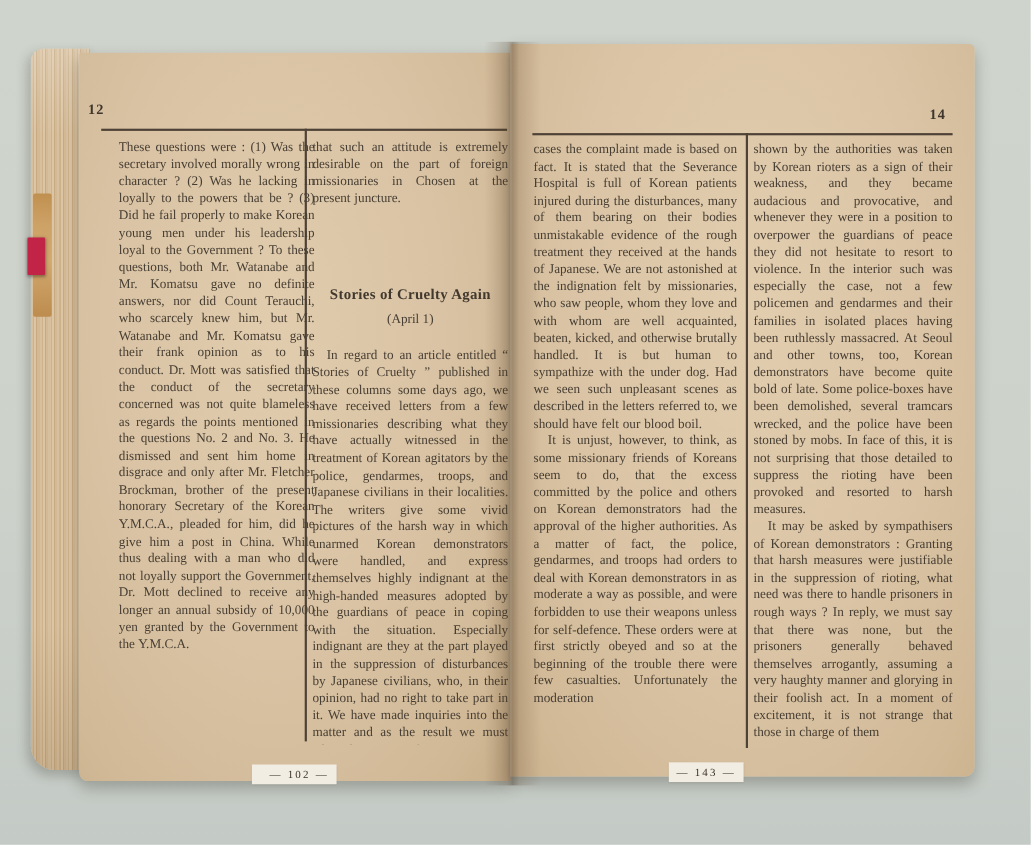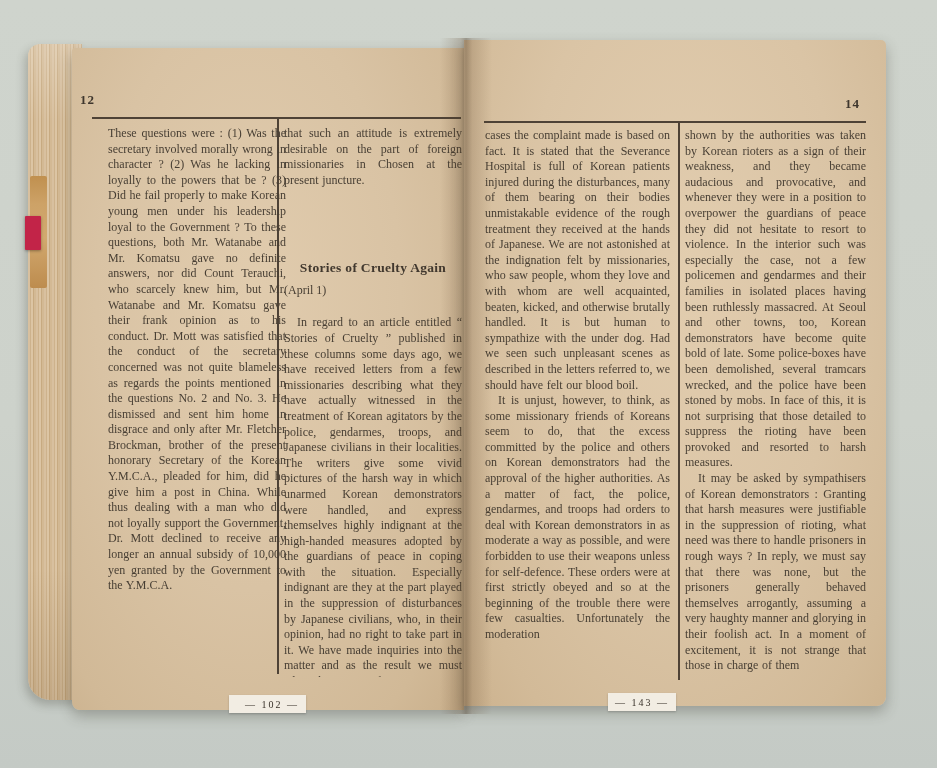--- a/index.html
+++ b/index.html
@@ -71,21 +71,21 @@
   .body-text {
     margin:0; font-size:12px; line-height:15.6px; text-align:justify;
     color:#473e33; word-spacing:.5px; hyphens:auto; -webkit-hyphens:auto;
   }
   .indent { text-indent:13px; }
 
   .article-heading {
     margin:72px 0 0; font-size:13.5px; font-weight:bold; text-align:center;
     color:#41382e; letter-spacing:.3px;
   }
-  .article-date { margin-top:7px; text-align:left; font-size:12px; color:#473e33; }
+  .article-date { margin-top:7px; text-align:center; font-size:12px; color:#473e33; }
   .col-l2 .after-date { margin-top:17px; }
 
   .folio {
     position:absolute; background:#f2ede3; color:#39322a;
     font-size:10px; letter-spacing:2px; padding:4px 7px 3px;
     box-shadow:0 1px 2px rgba(0,0,0,.2); white-space:nowrap;
   }
   .folio-left  { left:157px; top:647px;padding-left:16px; }
   .folio-right { left:144px; top:653px; }
 </style>

